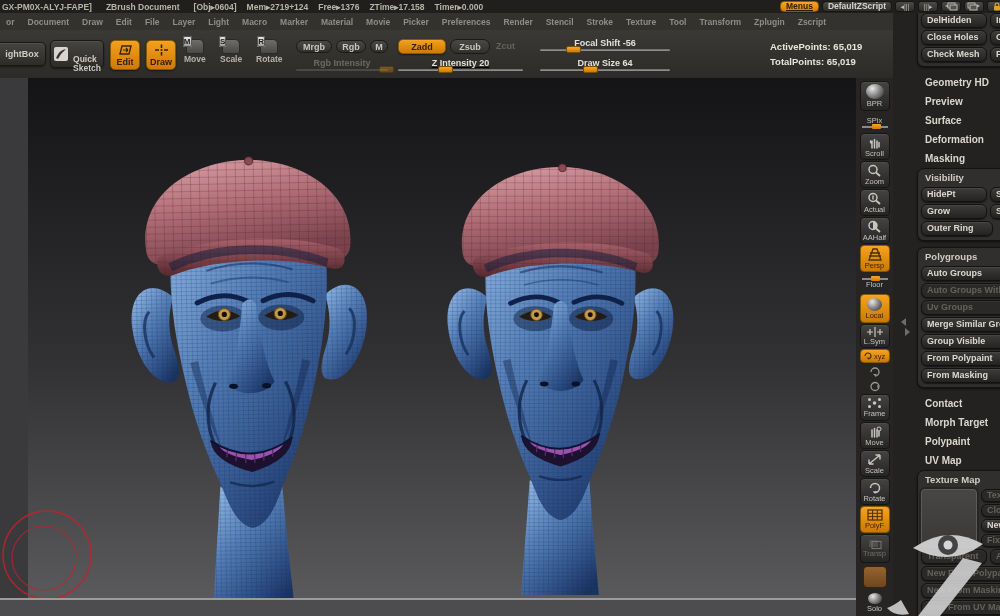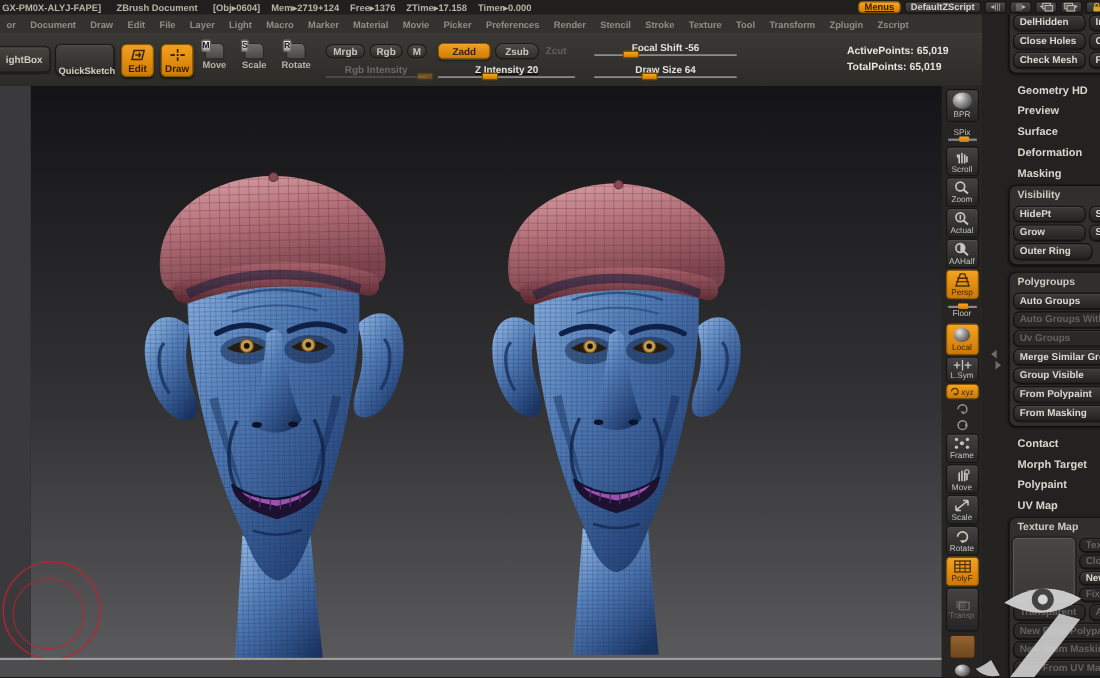--- a/index.html
+++ b/index.html
@@ -240,21 +240,21 @@
     <span class="menu-item">Zscript</span>
   </div>
 
   <div class="shelf">
     <div class="shelf-btn lightbox">ightBox</div>
     <div class="shelf-btn quick">
       <svg width="16" height="16" viewBox="0 0 16 16">
           <rect x="1" y="1" width="14" height="14" rx="2" fill="#d8d6ce"></rect>
           <path d="M3 12 Q6 4 13 3 Q8 7 5 13 Z" fill="#35332f"></path>
         </svg>
-      <span style="display:flex;flex-direction:row;line-height:9px;margin-top:20px;">
+      <span style="display:flex;flex-direction:column;line-height:9px;margin-top:20px;">
         <span>Quick</span>
         <span>Sketch</span>
       </span>
     </div>
     <div class="shelf-btn btn-orange edit-btn tool2">
       <svg width="15" height="12" viewBox="0 0 15 12">
           <path d="M2 10 L4 2 L13 2 L11 10 Z" fill="none" stroke="#3a2605" stroke-width="1.4"></path>
           <path d="M5 6 L10 6 M10 6 L8 4 M10 6 L8 8" stroke="#3a2605" stroke-width="1.2" fill="none"></path>
         </svg>
       <span>Edit</span>
@@ -425,21 +425,21 @@
         </svg>
       <span>Rotate</span>
     </div>
     <div class="rt-btn active" style="height:27px;">
       <svg width="16" height="12" viewBox="0 0 16 12">
           <rect x="1" y="1" width="14" height="10" fill="none" stroke="#4a3007" stroke-width="1.2"></rect>
           <path d="M1 4.3 H15 M1 7.6 H15 M5.6 1 V11 M10.3 1 V11" stroke="#4a3007" stroke-width="1"></path>
         </svg>
       <span>PolyF</span>
     </div>
-    <div class="rt-btn dim" style="height:40px;">
+    <div class="rt-btn dim" style="height:29px;">
       <svg width="14" height="10" viewBox="0 0 14 10">
           <rect x="1" y="1" width="9" height="7" fill="#5a5955" opacity="0.7"></rect>
           <rect x="4" y="2.5" width="9" height="7" fill="none" stroke="#79776f"></rect>
         </svg>
       <span>Transp</span>
     </div>
     <div class="rt-btn rt-label-only" style="height:26px;">
       <span class="ghostsq"></span>
     </div>
     <div class="rt-btn rt-label-only" style="height:24px;">

